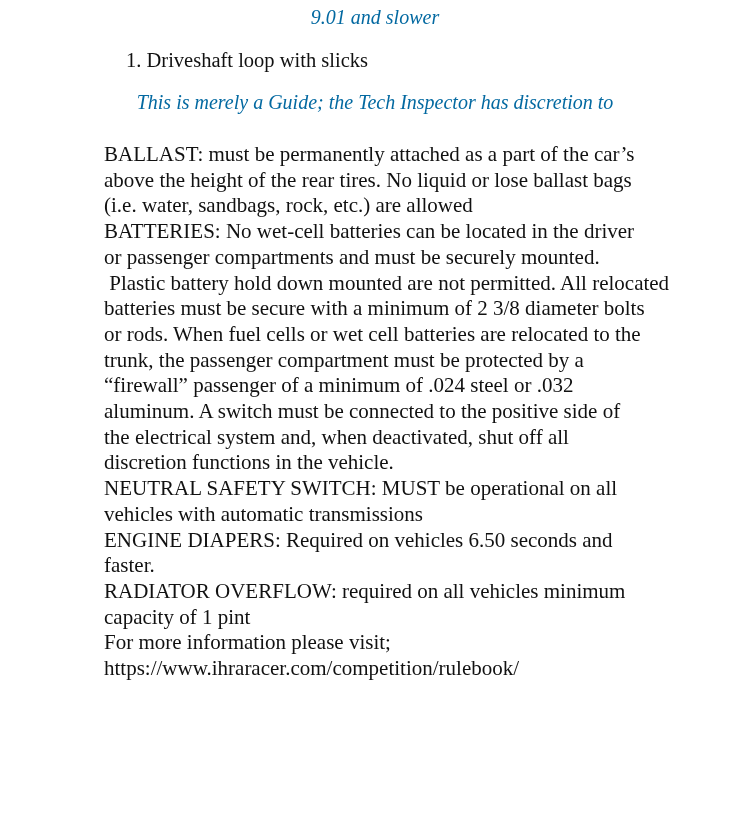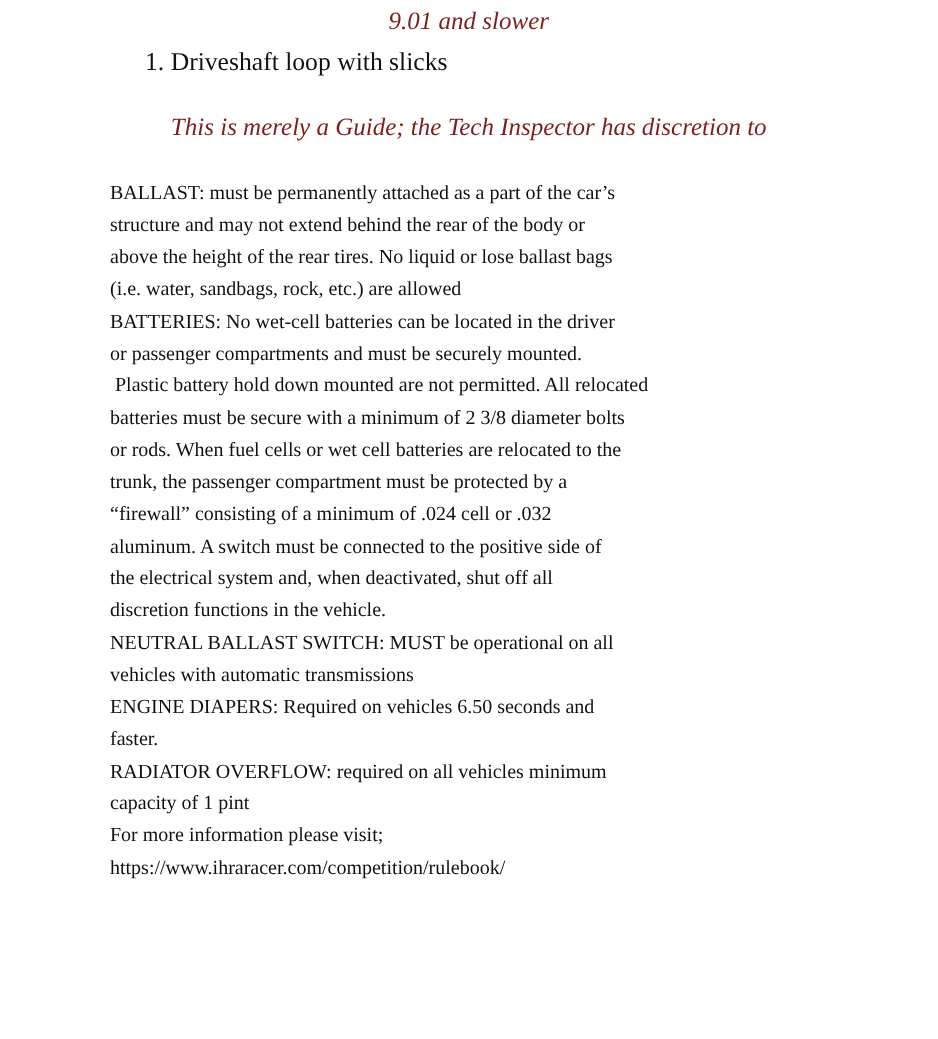--- a/index.html
+++ b/index.html
@@ -16,55 +16,55 @@
       color: #111111;
     }
     .page {
       position: absolute;
       left: 0;
       top: 0;
       width: 750px;
     }
     .italic-note {
       font-style: italic;
-      color: #7f1d1d;
+      color: #0369a1;
       text-align: center;
       font-size: 20px;
       line-height: 26px;
     }
     .heading-speed {
       position: absolute;
       top: 4px;
       left: 0;
       width: 750px;
     }
     .list {
       position: absolute;
       top: 32px;
       left: 110px;
-      margin: 6px;
+      margin: 16px;
       padding: 0;
       list-style: none;
       font-size: 20.5px;
       line-height: 25.5px;
     }
     .list li { margin: 0; padding: 0; }
     .guide-note {
       position: absolute;
       top: 89px;
       left: 95px;
       width: 560px;
       line-height: 26px;
     }
     .body-text {
       position: absolute;
       top: 142px;
-      left: 88px;
+      left: 104px;
       width: 600px;
-      font-size: 16px;
+      font-size: 21px;
       line-height: 25.7px;
     }
     .body-text p {
       margin: 0;
       padding: 0;
     }
   </style>
 </head>
 <body>
 
@@ -75,34 +75,33 @@
   <ul class="list">
     <li>1. Driveshaft loop with slicks</li>
   </ul>
 
   <div class="italic-note guide-note">
     <div>This is merely a Guide; the Tech Inspector has discretion to</div>
   </div>
 
   <div class="body-text">
     <p>BALLAST: must be permanently attached as a part of the car’s</p>
-    <p>structure and may not extend behind the rear of the body or</p>
     <p>above the height of the rear tires. No liquid or lose ballast bags</p>
     <p>(i.e. water, sandbags, rock, etc.) are allowed</p>
     <p>BATTERIES: No wet-cell batteries can be located in the driver</p>
     <p>or passenger compartments and must be securely mounted.</p>
     <p style="white-space: pre;"> Plastic battery hold down mounted are not permitted. All relocated</p>
     <p>batteries must be secure with a minimum of 2 3/8 diameter bolts</p>
     <p>or rods. When fuel cells or wet cell batteries are relocated to the</p>
     <p>trunk, the passenger compartment must be protected by a</p>
-    <p>“firewall” consisting of a minimum of .024 cell or .032</p>
+    <p>“firewall” passenger of a minimum of .024 steel or .032</p>
     <p>aluminum. A switch must be connected to the positive side of</p>
     <p>the electrical system and, when deactivated, shut off all</p>
     <p>discretion functions in the vehicle.</p>
-    <p>NEUTRAL BALLAST SWITCH: MUST be operational on all</p>
+    <p>NEUTRAL SAFETY SWITCH: MUST be operational on all</p>
     <p>vehicles with automatic transmissions</p>
     <p>ENGINE DIAPERS: Required on vehicles 6.50 seconds and</p>
     <p>faster.</p>
     <p>RADIATOR OVERFLOW: required on all vehicles minimum</p>
     <p>capacity of 1 pint</p>
     <p>For more information please visit;</p>
     <p>https://www.ihraracer.com/competition/rulebook/</p>
   </div>
 
 </div>

